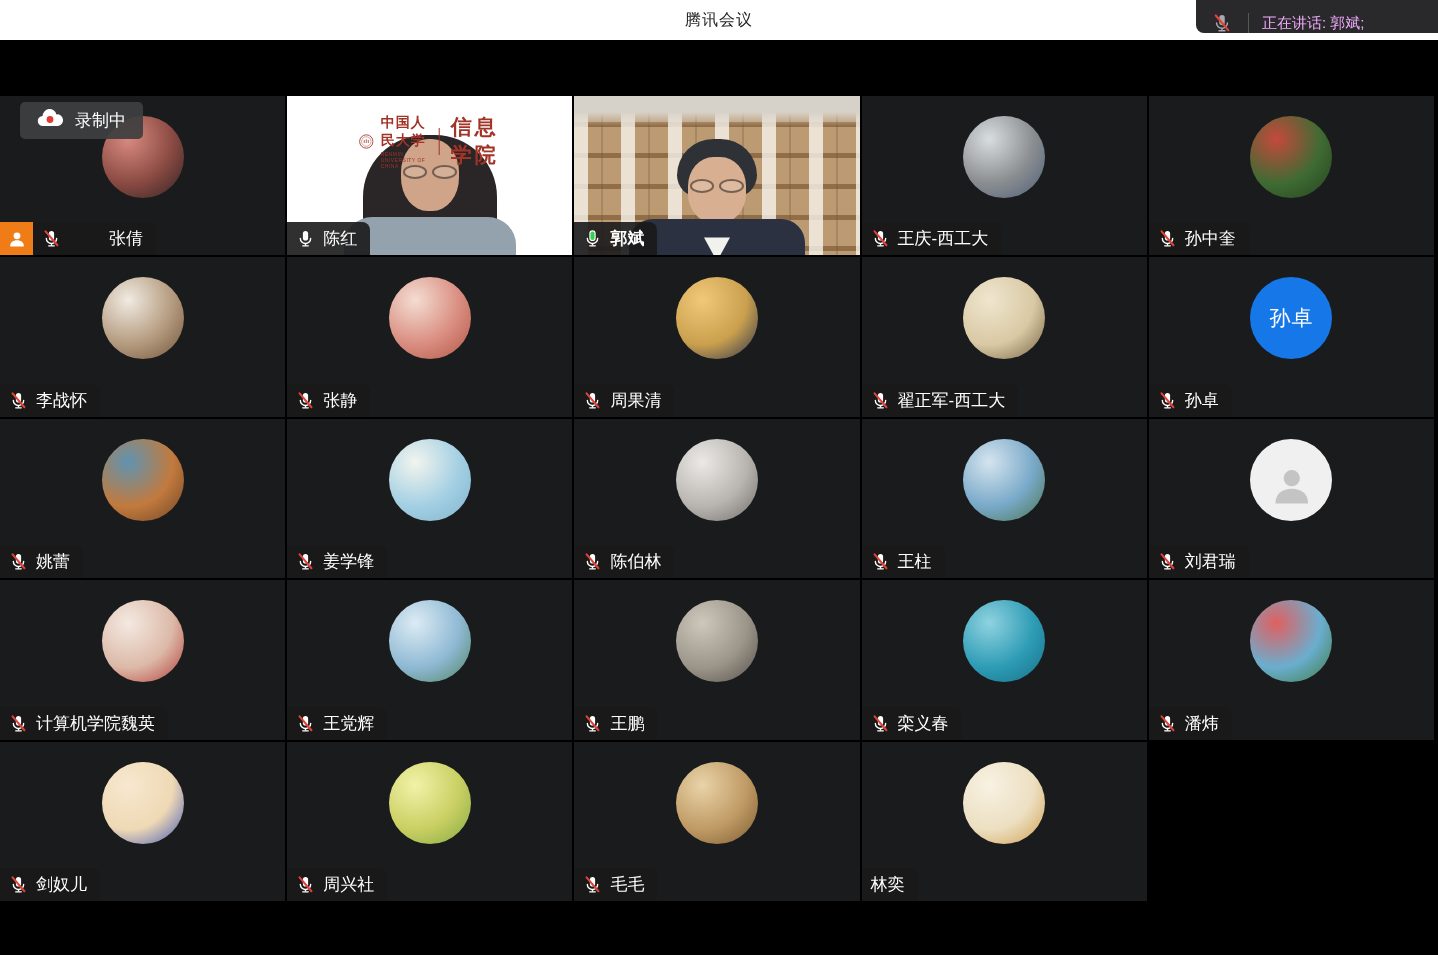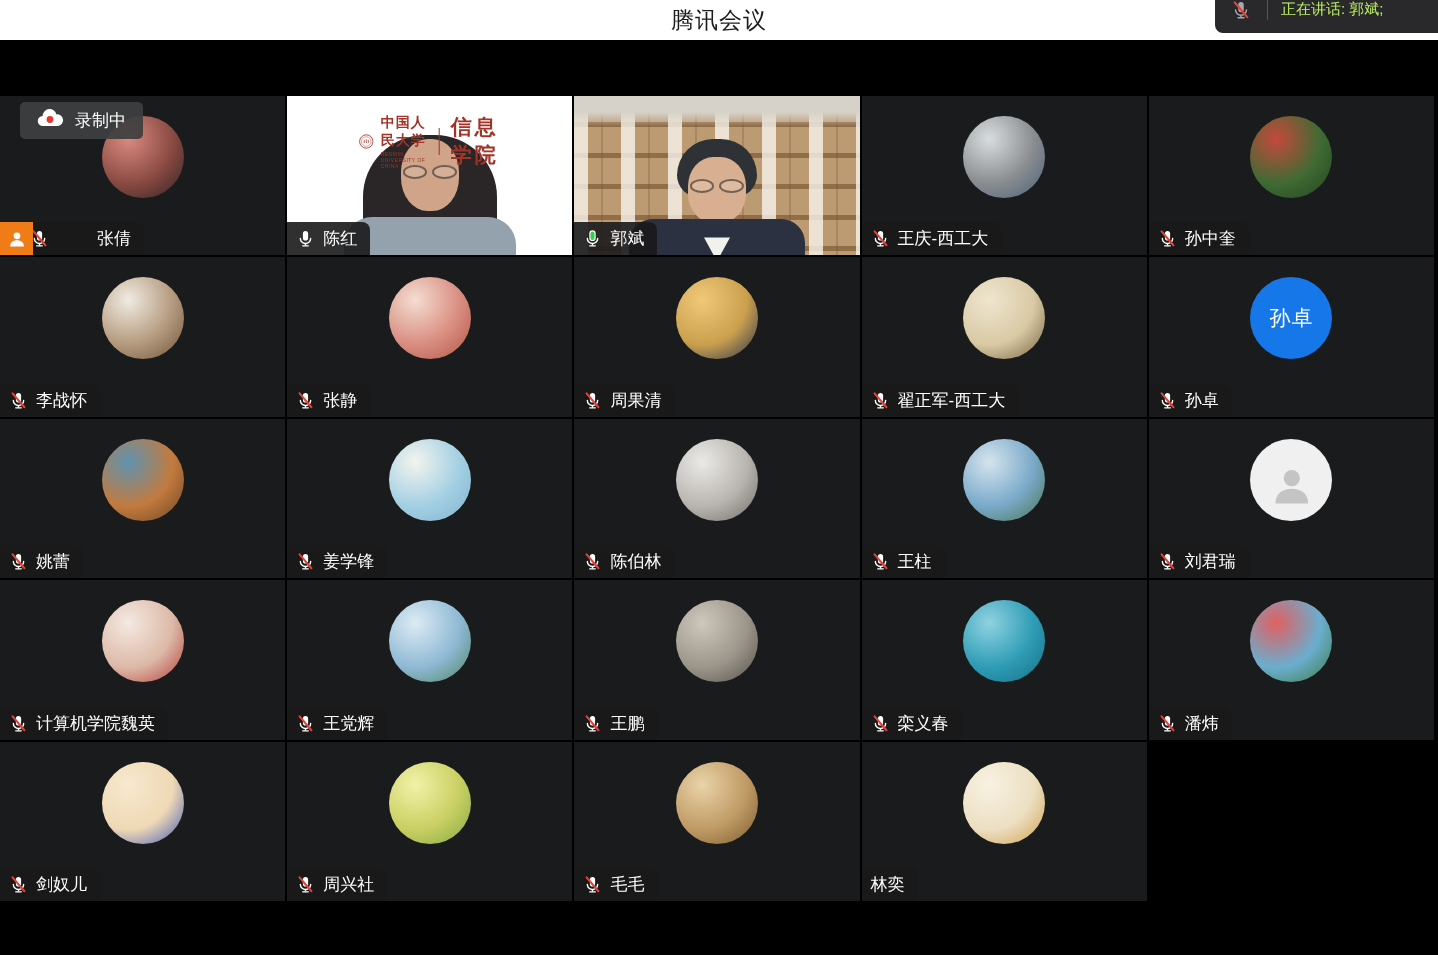--- a/index.html
+++ b/index.html
@@ -6,54 +6,54 @@
   html,body { background:#000; }
   .app {
     position:relative; width:1438px; height:955px; overflow:hidden;
     background:#000; font-family:"Liberation Sans", sans-serif;
   }
   
   .titlebar {
     position:absolute; top:0; left:0; width:1438px; height:40px;
     background:#ffffff; display:flex; align-items:center; justify-content:center;
   }
-  .titlebar .title { font-size:23px; color:#1c1c1c; letter-spacing:1px;text-align:right; }
+  .titlebar .title { font-size:16px; color:#1c1c1c; letter-spacing:1px;text-align:right; }
   
   .speaking-box {
-    position:absolute; top:0; right:0; width:223px; height:33px; z-index:20;
+    position:absolute; top:0; right:0; width:242px; height:33px; z-index:20;
     background:#29292b; border-radius:0 0 0 8px;
-    display:flex; align-items:flex-start; color:#bef264; font-size:15px;
+    display:flex; align-items:flex-end; color:#f0abfc; font-size:15px;
   }
   .speaking-box .si-mic { width:52px; display:flex; justify-content:center; }
   .speaking-box .si-div { width:1px; height:20px; background:#55555a; }
   .speaking-box .si-text { padding-left:13px; white-space:nowrap; }
   
   .grid {
     position:absolute; left:0; top:96px; width:1434px; height:805px;
     display:grid; grid-template-columns:repeat(5,1fr); grid-template-rows:repeat(5,1fr);
     gap:2px; background:#000;
   }
   .tile { position:relative; background:#1a1b1c; overflow:hidden; }
-  .tile.speaking { box-shadow: inset 0 0 0 2px #17c742; }
+  .tile.speaking { box-shadow: inset 0 0 0 2px #17c742; font-weight: bold; }
   
   .avatar {
     position:absolute; left:50%; top:20px; transform:translateX(-50%);
     width:82px; height:82px; border-radius:50%;
     display:flex; align-items:center; justify-content:center;
     color:#fff; font-size:21px; letter-spacing:1px; overflow:hidden;
   }
   .avatar svg { width:58%; height:58%; margin-top:14%; }
   
   .label {
     position:absolute; left:0; bottom:0; height:33px; z-index:5;
     display:flex; align-items:center; gap:8px; padding:0 13px 0 9px;
     background:rgba(25,25,27,0.9); border-radius:0 8px 0 0;
     color:#ffffff; font-size:17px; white-space:nowrap;
   }
-  .label.with-host { left:21px;gap:48px; }
+  .label.with-host { left:33px;gap:48px; }
   .label .mic { width:19px; height:19px; flex:none; }
   .host-badge {
     position:absolute; left:0; bottom:0; width:33px; height:33px; z-index:6;
     background:#ef7c16; display:flex; align-items:center; justify-content:center;
   }
   .host-badge svg { width:20px; height:20px; }
   
   .rec-badge {
     position:absolute; left:20px; top:102px; height:37px; z-index:15;
     background:rgba(62,62,64,0.93); border-radius:5px;

